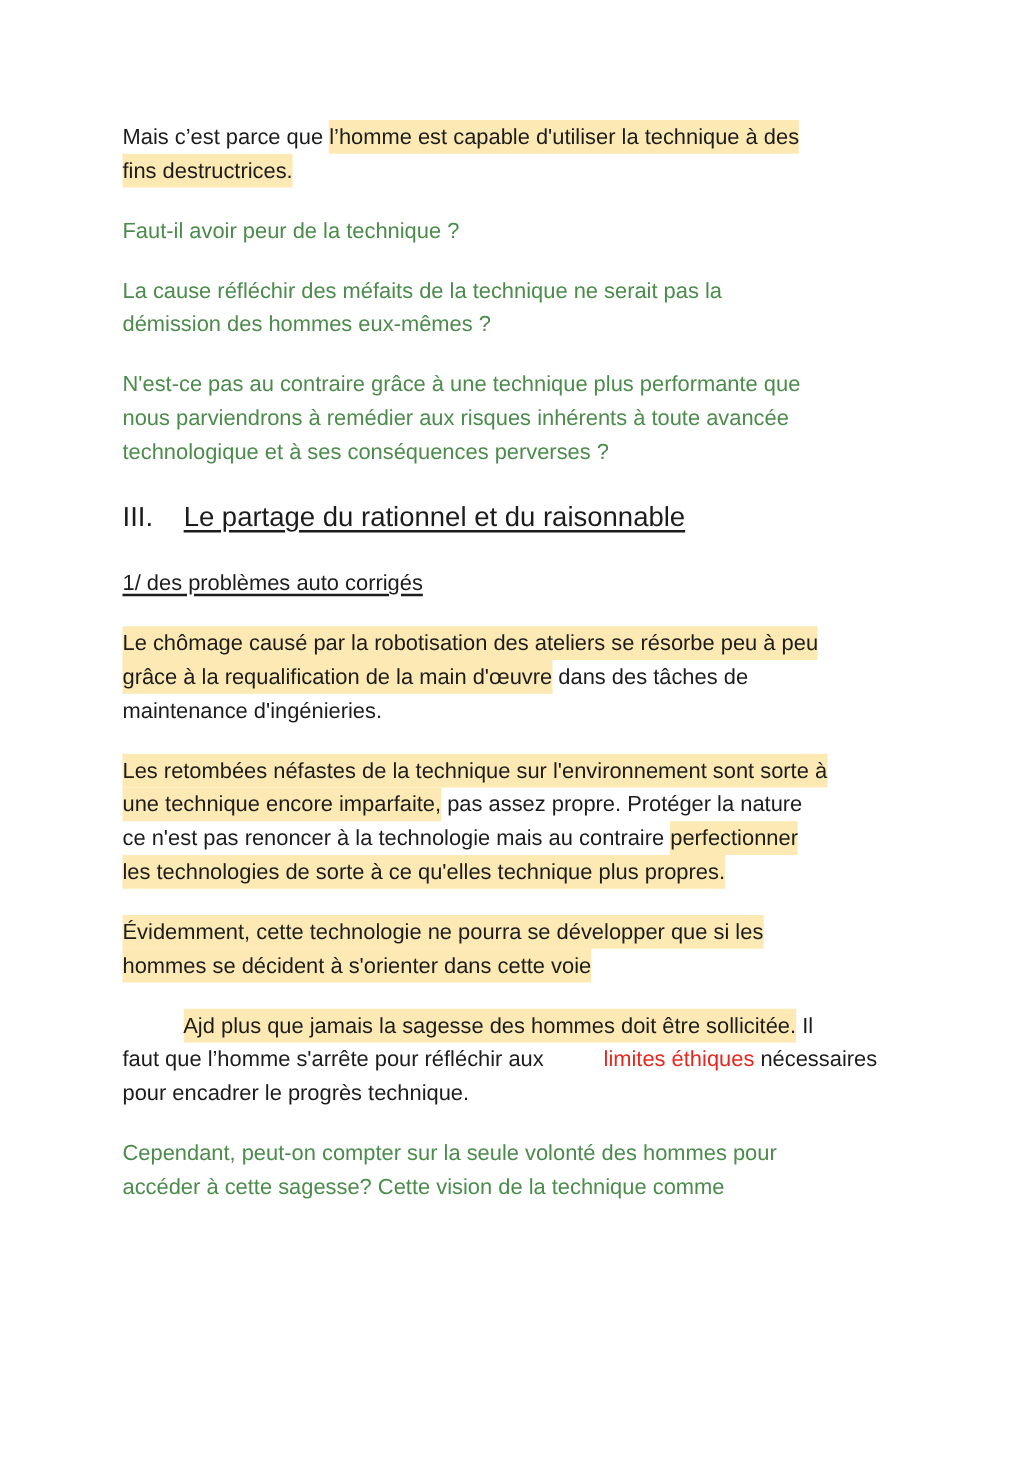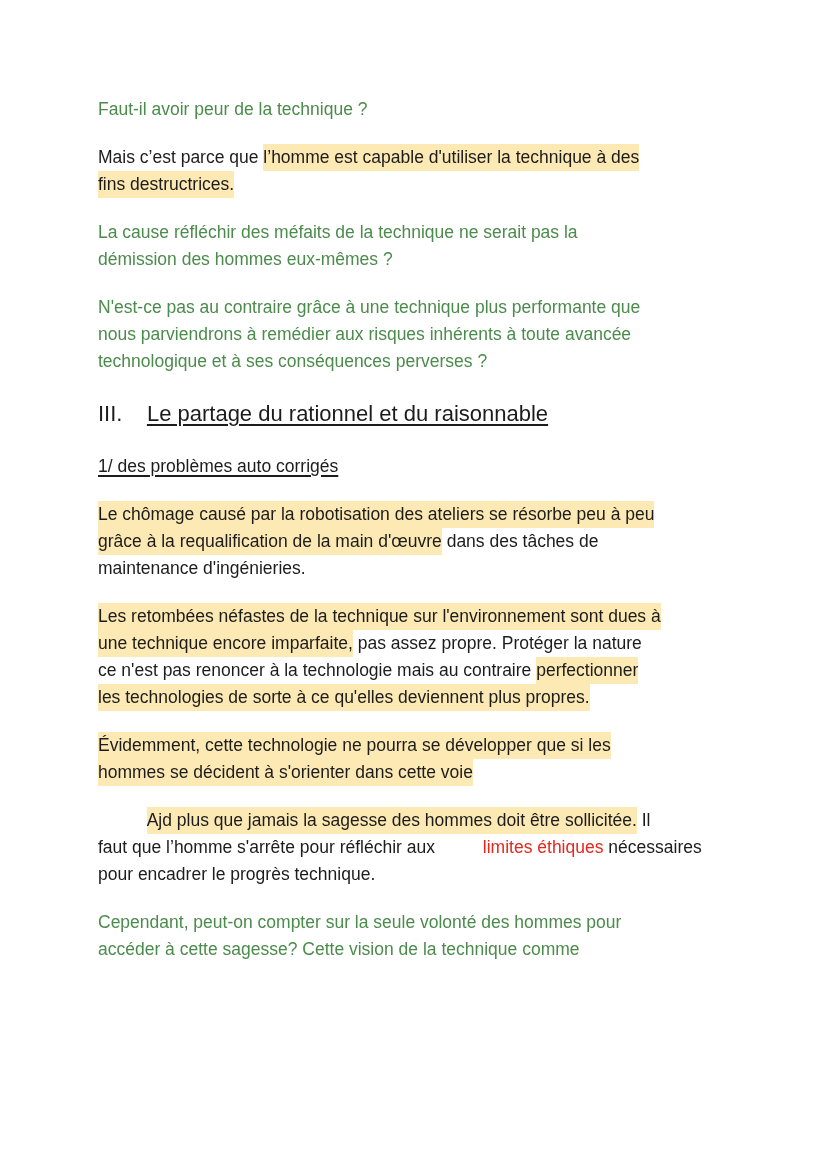--- a/index.html
+++ b/index.html
@@ -42,26 +42,26 @@
   .run-underline {
     text-decoration: underline;
     text-decoration-thickness: 1.5px;
     text-underline-offset: 3px;
   }
   .run-red { color: var(--red, #e8261d); padding-left: 43px; }
 </style>
 </head>
 <body style="--green: #4b8b4b; --red: #e8261d; --highlight: #fce9b3; background: rgb(255, 255, 255);">
 
-<main class="doc" style="color: rgb(28, 28, 28);"><p class="para body green"><span class="run-plain">Faut-il avoir peur de la technique ?</span></p><p class="para body"><span class="run-plain">Mais c’est parce que </span><span class="run-highlight">l’homme est capable d'utiliser la technique à des
-fins destructrices.</span></p><p class="para body green"><span class="run-plain">La cause réfléchir des méfaits de la technique ne serait pas la
+<main class="doc" style="color: rgb(28, 28, 28);"><p class="para body"><span class="run-plain">Mais c’est parce que </span><span class="run-highlight">l’homme est capable d'utiliser la technique à des
+fins destructrices.</span></p><p class="para body green"><span class="run-plain">Faut-il avoir peur de la technique ?</span></p><p class="para body green"><span class="run-plain">La cause réfléchir des méfaits de la technique ne serait pas la
 démission des hommes eux-mêmes ?</span></p><p class="para body green"><span class="run-plain">N'est-ce pas au contraire grâce à une technique plus performante que
 nous parviendrons à remédier aux risques inhérents à toute avancée
 technologique et à ses conséquences perverses ?</span></p><p class="para heading1"><span class="run-plain">III.</span><span class="run-plain">    </span><span class="run-underline">Le partage du rationnel et du raisonnable</span></p><p class="para body"><span class="run-underline">1/ des problèmes auto corrigés</span></p><p class="para body"><span class="run-highlight">Le chômage causé par la robotisation des ateliers se résorbe peu à peu
 grâce à la requalification de la main d'œuvre</span><span class="run-plain"> dans des tâches de
-maintenance d'ingénieries.</span></p><p class="para body"><span class="run-highlight">Les retombées néfastes de la technique sur l'environnement sont dues à
+maintenance d'ingénieries.</span></p><p class="para body"><span class="run-highlight">Les retombées néfastes de la technique sur l'environnement sont sorte à
 une technique encore imparfaite,</span><span class="run-plain"> pas assez propre. Protéger la nature
 ce n'est pas renoncer à la technologie mais au contraire </span><span class="run-highlight">perfectionner
-les technologies de sorte à ce qu'elles deviennent plus propres.</span></p><p class="para body"><span class="run-highlight">Évidemment, cette technologie ne pourra se développer que si les
+les technologies de sorte à ce qu'elles technique plus propres.</span></p><p class="para body"><span class="run-highlight">Évidemment, cette technologie ne pourra se développer que si les
 hommes se décident à s'orienter dans cette voie</span></p><p class="para body"><span class="run-plain">	</span><span class="run-highlight">Ajd plus que jamais la sagesse des hommes doit être sollicitée.</span><span class="run-plain"> Il
 faut que l’homme s'arrête pour réfléchir aux </span><span class="run-red">limites éthiques</span><span class="run-plain"> nécessaires
 pour encadrer le progrès technique.</span></p><p class="para body green"><span class="run-plain">Cependant, peut-on compter sur la seule volonté des hommes pour
 accéder à cette sagesse? Cette vision de la technique comme</span></p></main>
 
 </body></html>

